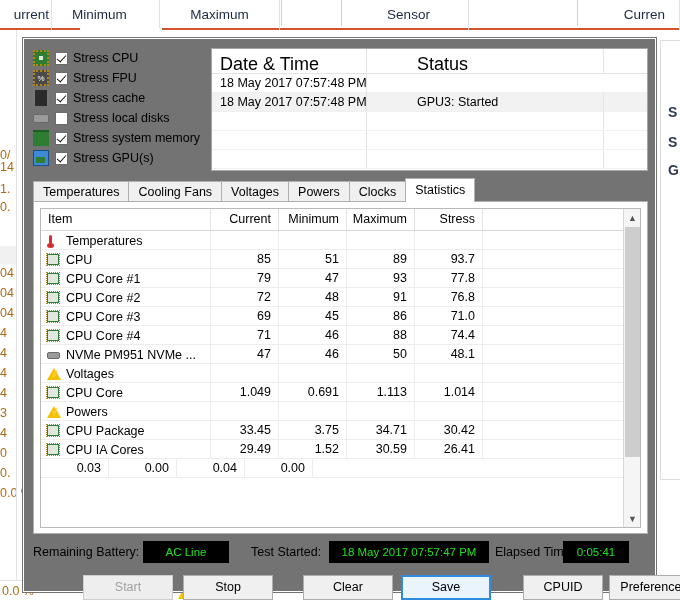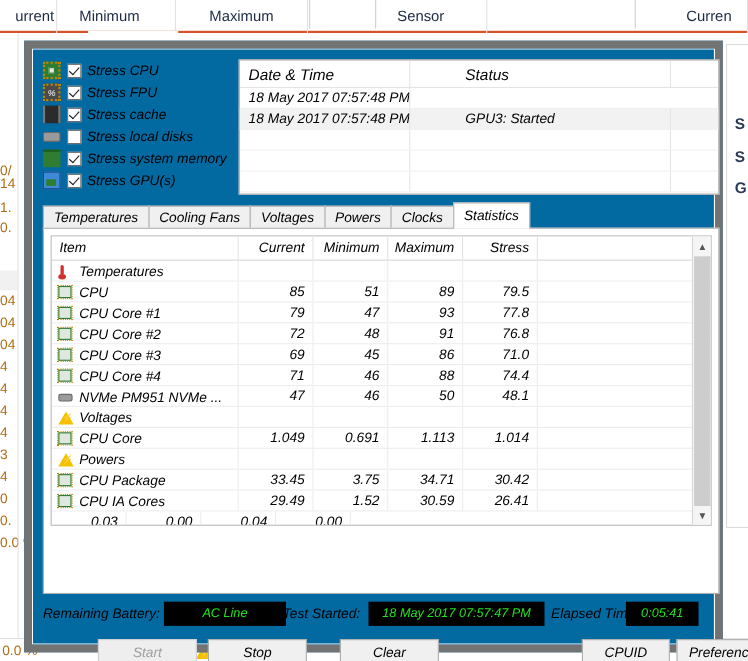--- a/index.html
+++ b/index.html
@@ -37,24 +37,23 @@
   .bg-text.big { font-size:14px; font-weight:bold; color:#2b3a55; }
   .bg-shade { position:absolute; background:#f1f1f1; }
   .bg-bottom-strip {
     position:absolute; left:0; top:580px; width:680px; height:21px;
     background:#ffffff; border-top:1px solid #e0e0e0;
   }
 
   
   #dialog {
     position:absolute; left:22px; top:37px; width:635px; height:556px;
-    background:#0369a1;
-    border:7px solid #737373;
+    background:#737373;
+    border:1px solid #737373;
     box-shadow:0 0 0 1px #ffffff inset;
-    font-style:italic;
   }
 
   .chk-list { position:absolute; left:10px; top:10px; width:170px; }
   .chk-row { display:flex; align-items:center; height:20px; margin-bottom:0px; }
   .chk-icon { width:16px; height:16px; margin-right:6px; flex:0 0 16px; position:relative; }
   .cb {
     width:13px; height:13px; border:1px solid #6b6b6b; background:#fff;
     margin-right:5px; flex:0 0 13px; position:relative;
   }
   .cb.on::after{
@@ -76,21 +75,21 @@
   .ic-gpu-in { position:absolute; left:2px; bottom:2px; width:9px; height:6px;
                background:#2e7d32; }
 
   
   .loglist {
     position:absolute; left:188px; top:10px; width:437px; height:123px;
     background:#fff; border:1px solid #a6a6a6;
   }
   .log-head { display:flex; height:25px; border-bottom:1px solid #e4e4e4; }
   .log-head div {
-    font-size:14px; padding:5px 0 0 8px; color:#000;
+    font-size:18px; padding:5px 0 0 8px; color:#000;
   }
   .log-c1 { width:155px; border-right:1px solid #e4e4e4; }
   .log-c2 { flex:1; border-right:1px solid #e4e4e4;margin-left:42px; }
   .log-c3 { width:43px; }
   .log-row { display:flex; height:19px; border-bottom:1px solid #f0f0f0; }
   .log-row.alt { background:#f2f2f2; }
   .log-row div { font-size:12.5px; padding:2px 0 0 8px; white-space:nowrap; overflow:hidden; }
 
   
   .tabs { position:absolute; left:10px; top:142px; width:615px; height:22px; }
@@ -99,21 +98,21 @@
     font-size:12.5px; background:#f0f0f0; border:1px solid #b0b0b0;
     border-bottom:none; margin-right:-1px; position:relative; top:0; color:#000;
   }
   .tab.active { background:#ffffff; height:24px; line-height:23px; top:-2px; z-index:2; }
   .tabpanel {
     position:absolute; left:10px; top:163px; width:615px; height:333px;
     background:#ffffff; border:1px solid #b0b0b0;
   }
 
   
-  .grid { position:absolute; left:6px; top:6px; width:601px; height:264px;
+  .grid { position:absolute; left:6px; top:6px; width:601px; height:320px;
           border:1px solid #b9b9b9; background:#fff; overflow:hidden; }
   .ghead { display:flex; height:22px; background:#fff; border-bottom:1px solid #d7d7d7; }
   .gh { font-size:12.5px; border-right:1px solid #e3e3e3; padding-top:3px; }
   .gh.item { width:170px; padding-left:7px; }
   .gh.num { width:68px; text-align:right; padding-right:7px; }
   .gh.pad { flex:1; }
   .grow { display:flex; height:19px; border-bottom:1px solid #ededed; }
   .gc { font-size:12.5px; border-right:1px solid #ededed; padding-top:2px; overflow:hidden; white-space:nowrap; }
   .gc.item { width:170px; padding-left:6px; display:flex; align-items:center; }
   .gc.num { width:68px; text-align:right; padding-right:7px; }
@@ -202,21 +201,21 @@
   <div class="bg-bottom-strip">
     <div class="bg-text val" style="left:2px;top:3px;">0.0 %</div>
     <div class="bg-text val" style="left:118px;top:3px;">0.0 %</div>
 
     <div class="bg-text big" style="left:196px;top:1px;color:#3b4a66;">Voltages</div>
     <div class="ic-warn" style="position:absolute;left:178px;top:6px;"></div>
   </div>
 <div class="bg-tab" style="left: 12px; width: 40px;">urrent</div>
     <div class="bg-tab" style="left: 40px; width: 120px;">Minimum</div>
     <div class="bg-tab" style="left: 160px; width: 120px;">Maximum</div>
-    <div class="bg-tab" style="left: 323px; width: 120px;">Sensor</div>
+    <div class="bg-tab" style="left: 349px; width: 120px;">Sensor</div>
     <div class="bg-tab" style="left: 610px; width: 70px;">Curren</div>
     <div class="bg-underline-gap" style="left: 80px; width: 82px;"></div>
   </div>
 
 <div id="dialog">
 
   <div class="chk-list" id="chk-list">
       <div class="chk-row">
         <div class="chk-icon ic-cpu">
           <div class="ic-cpu-inner"></div>
@@ -318,21 +317,21 @@
           <div class="grow">
             <div class="gc item lvl2">
               <div class="gi">
                 <div class="ic-sq"></div>
               </div>
               <span>CPU</span>
             </div>
             <div class="gc num">85</div>
             <div class="gc num">51</div>
             <div class="gc num">89</div>
-            <div class="gc num">79.5</div>
+            <div class="gc num">93.7</div>
             <div class="gc pad"></div>
           </div>
           <div class="grow">
             <div class="gc item lvl2">
               <div class="gi">
                 <div class="ic-sq"></div>
               </div>
               <span>CPU Core #1</span>
             </div>
             <div class="gc num">79</div>
@@ -469,27 +468,28 @@
       <div class="sbar">
         <div class="sb-btn">▲</div>
         <div class="sb-thumb"></div>
         <div class="sb-btn" style="position:absolute;bottom:0;">▼</div>
       </div>
     </div>
   </div>
 
   <div class="status">
     <div class="st-label" style="left:0px;">Remaining Battery:</div>
-    <div class="st-box" style="left:110px;width:111px;">AC Line</div>
+    <div class="st-box" style="left:110px;width:86px;">AC Line</div>
     <div class="st-label" style="left:218px;">Test Started:</div>
     <div class="st-box" style="left:296px;width:160px;">18 May 2017 07:57:47 PM</div>
     <div class="st-label" style="left:462px;">Elapsed Time:</div>
     <div class="st-box" style="left:530px;width:66px;text-align:center;">0:05:41</div>
   </div>
 
   <div class="btnrow" id="btnrow">
       <div class="btn disabled" style="left: 60px; width: 90px;">Start</div>
       <div class="btn" style="left: 280px; width: 90px;">Clear</div>
       <div class="btn" style="left: 160px; width: 90px;">Stop</div>
+      <div class="btn focus" style="left: 378px; width: 90px;">Save</div>
       <div class="btn" style="left: 500px; width: 80px;">CPUID</div>
       <div class="btn" style="left: 586px; width: 90px;">Preferences</div>
     </div>
 </div>
 
 </body></html>

